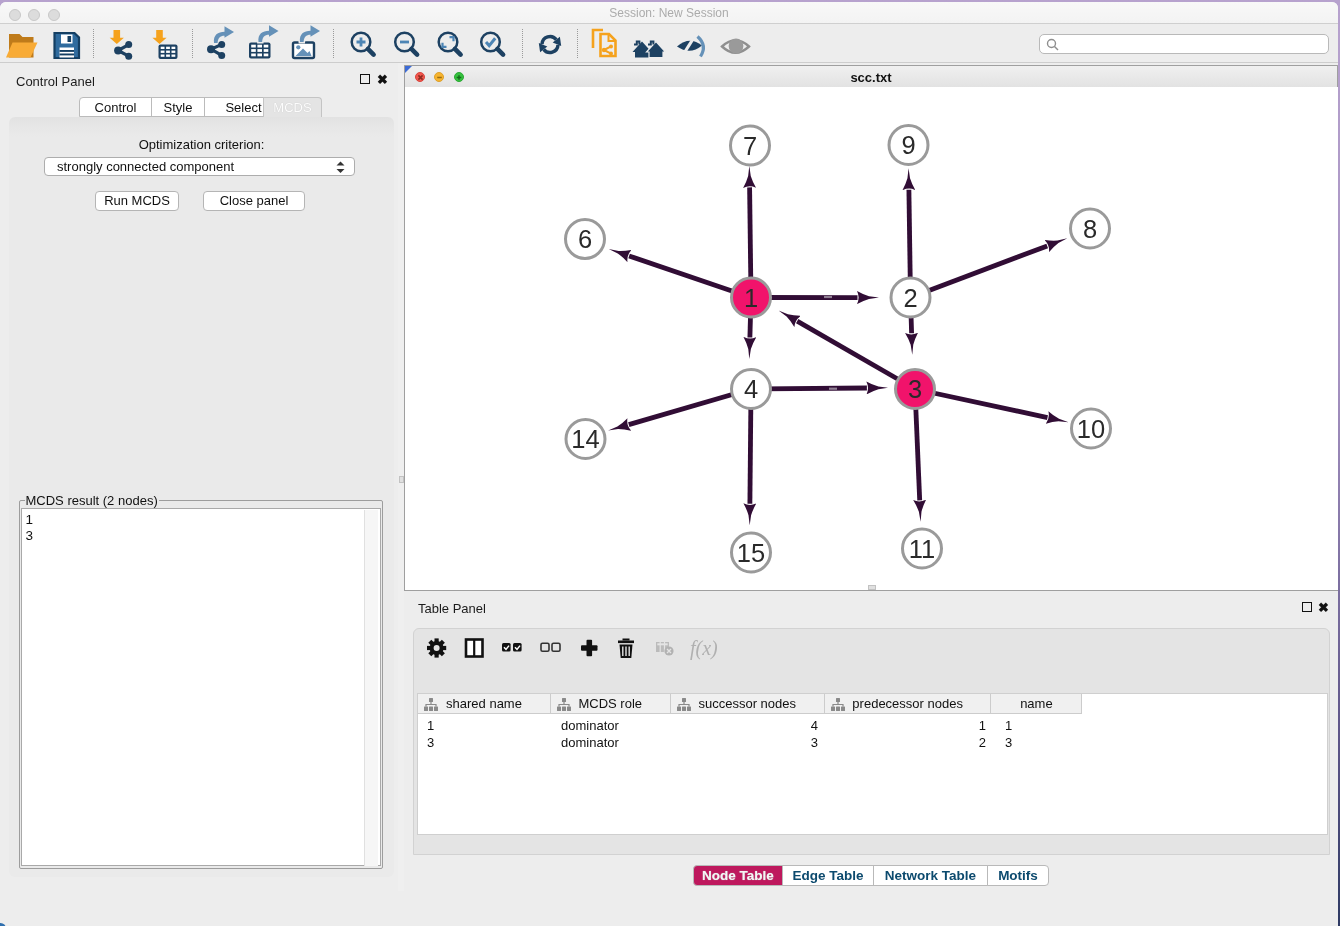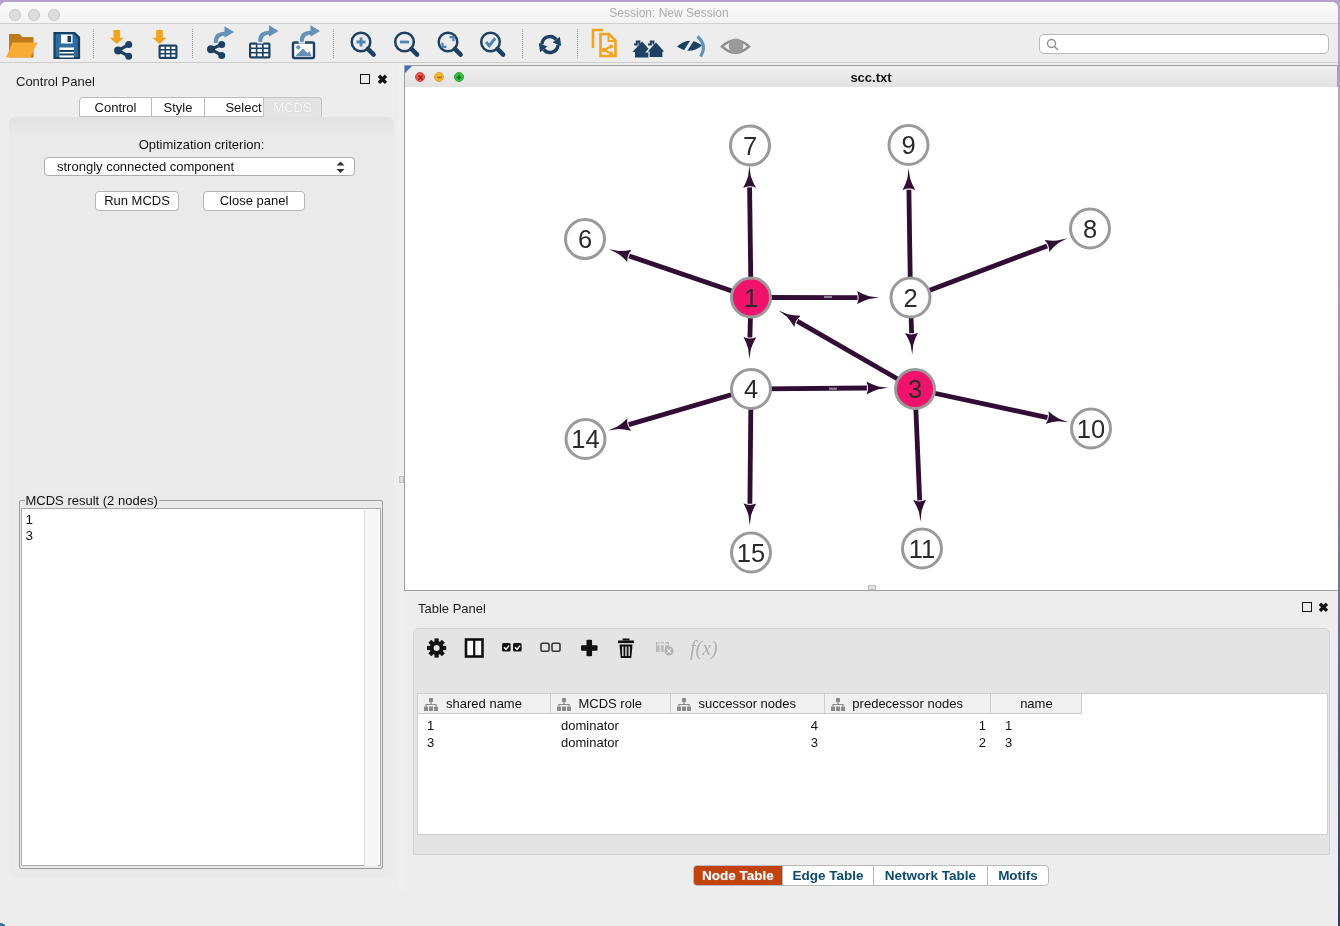--- a/index.html
+++ b/index.html
@@ -352,21 +352,21 @@
 <div class="td" style="left:252px;top:23px;width:148px;text-align:right;">4</div>
 <div class="td" style="left:407px;top:23px;width:161px;text-align:right;">1</div>
 <div class="td" style="left:587px;top:23px;">1</div>
 <div class="td" style="left:9px;top:40px;">3</div>
 <div class="td" style="left:143px;top:40px;">dominator</div>
 <div class="td" style="left:252px;top:40px;width:148px;text-align:right;">3</div>
 <div class="td" style="left:407px;top:40px;width:161px;text-align:right;">2</div>
 <div class="td" style="left:587px;top:40px;">3</div>
         </div>
     </div>
-    <div class="tabb" style="left:289px; width:90px; background:#c2410c; color:#f5f5f5; text-shadow:0 0 1px #bbb; border-radius:4px 0 0 4px;">Node Table</div>
+    <div class="tabb" style="left:289px; width:90px; background:#be185d; color:#f5f5f5; text-shadow:0 0 1px #bbb; border-radius:4px 0 0 4px;">Node Table</div>
     <div class="tabb" style="left:378px; width:92px;">Edge Table</div>
     <div class="tabb" style="left:469px; width:115px;">Network Table</div>
     <div class="tabb" style="left:583px; width:62px; border-radius:0 4px 4px 0;">Motifs</div>
   </div>
 
   <div class="abs" style="left:398px; top:61px; width:6px; height:828px; background:#efefef;"></div>
   <div class="abs" style="left:398.5px; top:474px; width:5px; height:7px; background:#e0e0e0; border:1px solid #c2c2c2;"></div>
   <div class="abs" style="left:868px; top:583px; width:8px; height:5px; background:#e0e0e0; border:1px solid #c2c2c2;"></div>
   <div class="abs" style="left:-5px; top:921px; width:11px; height:11px; border-radius:50%; background:#2f6fae;"></div>
 </div>

